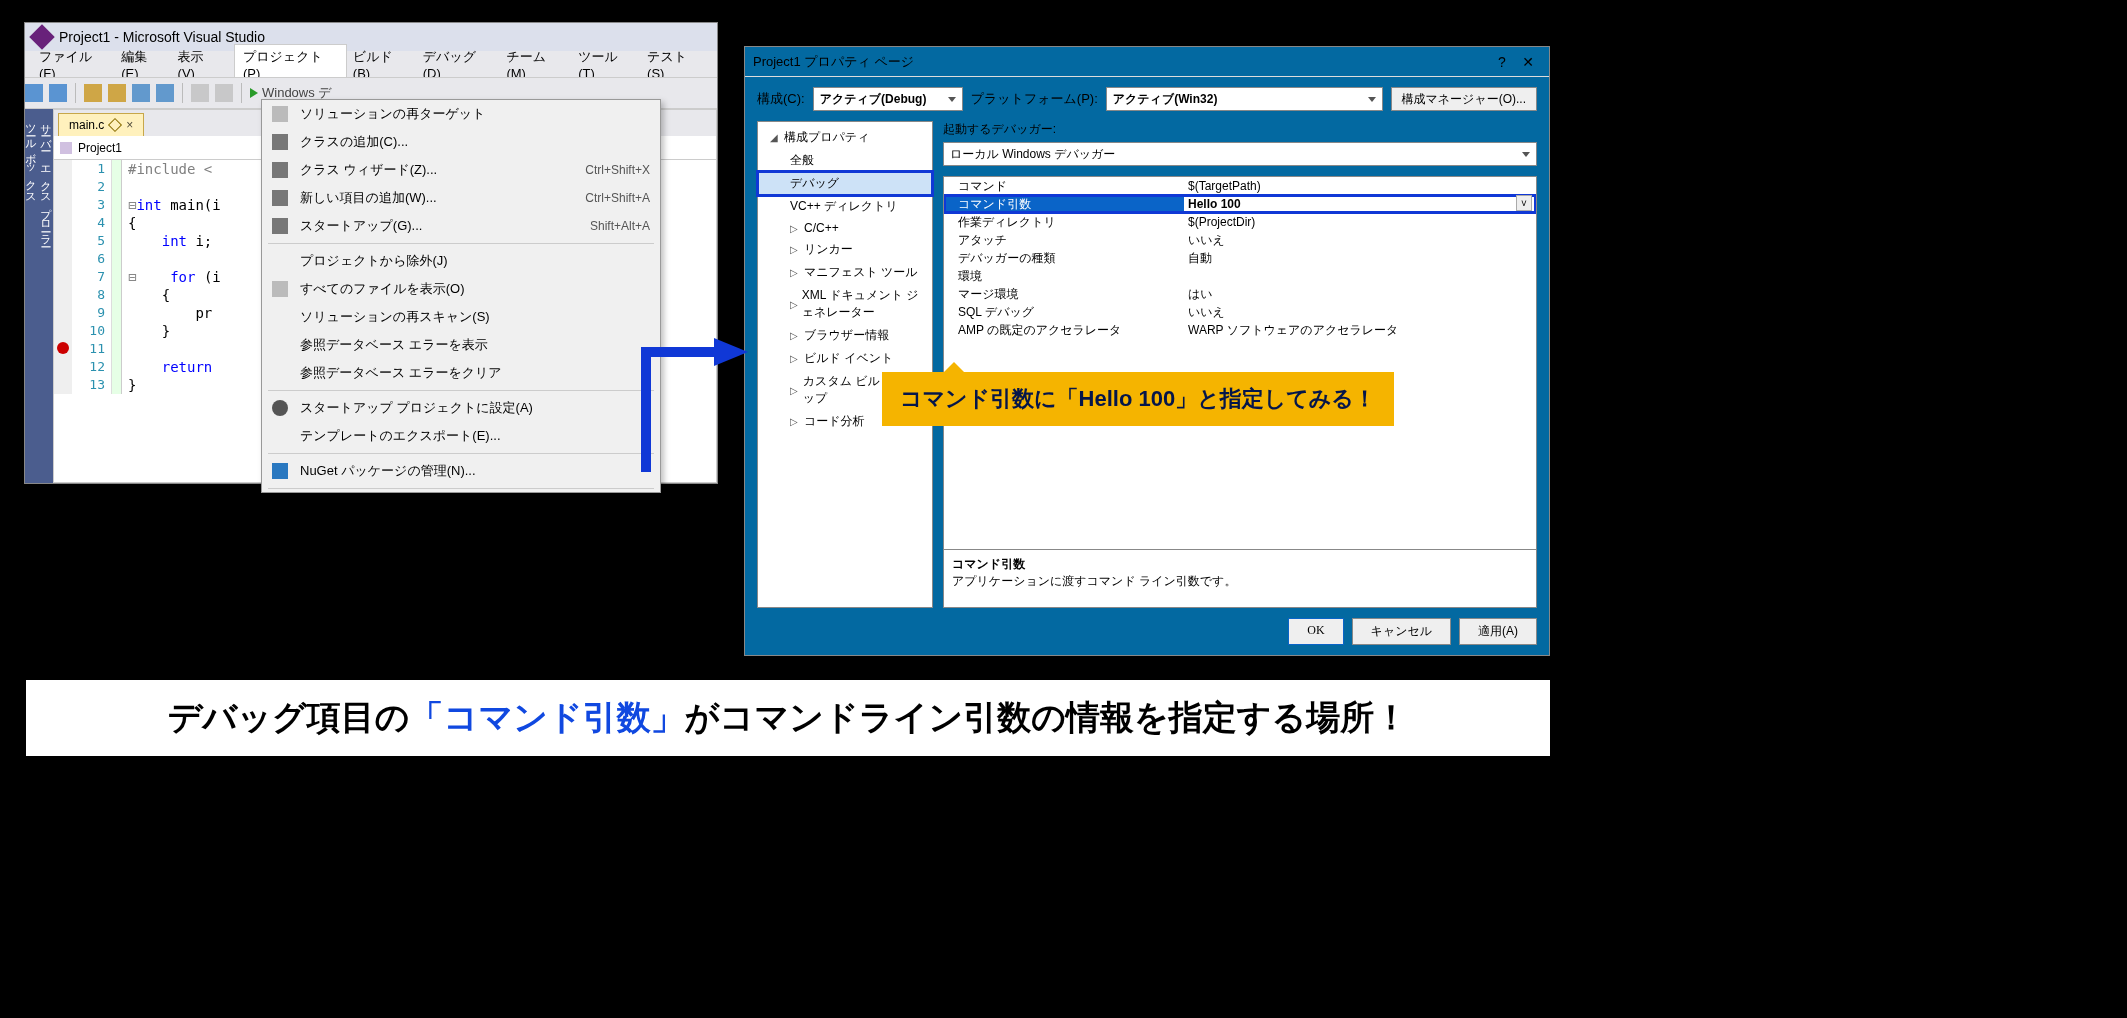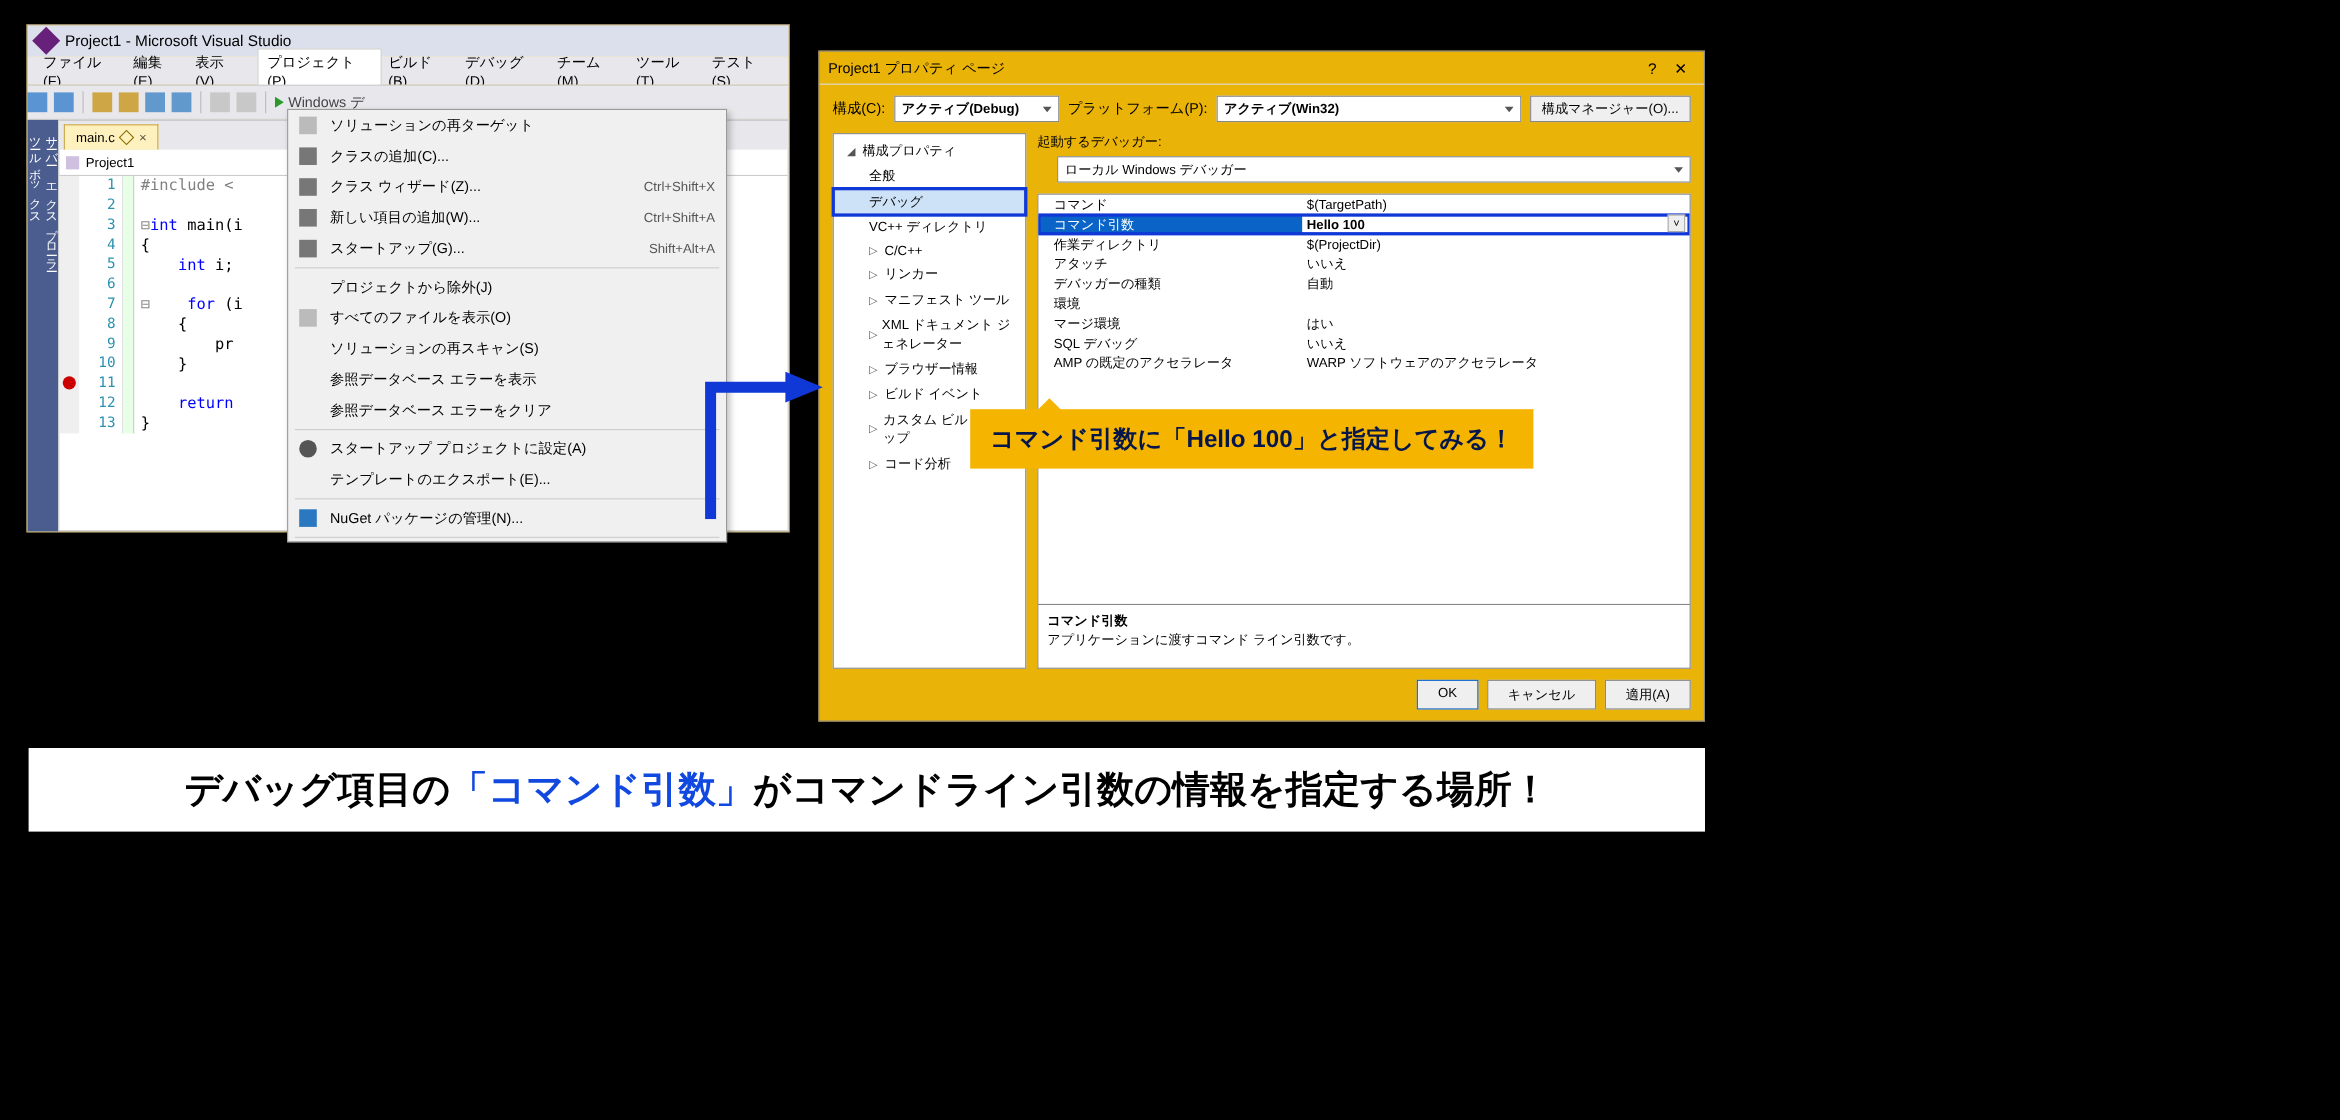--- a/index.html
+++ b/index.html
@@ -7,21 +7,21 @@
     background: #000;
     font-family: "Meiryo UI", "Segoe UI", sans-serif;
     font-size: 13px;
     color: #000;
     width: 2127px;
     height: 1018px;
     position: relative;
   }
   .window {
     position: absolute;
-    background: #eab308;
+    background: #0369a1;
     border: 1px solid #888;
     display: flex;
     flex-direction: column;
   }
   
   .vs-window { left: 24px; top: 22px; width: 694px; height: 462px; }
   .vs-titlebar {
     height: 28px; background: #dce0ec;
     display: flex; align-items: center; padding-left: 8px;
     font-size: 14px;
@@ -157,21 +157,21 @@
   .pp-tree .caret { font-size:10px; color:#555; width:10px; display:inline-block; }
   .pp-tree .sel {
     background:#cde2f7;
     outline:3px solid #1038d6; outline-offset:-1px;
   }
   .pp-right { flex:1; display:flex; flex-direction:column; }
   .pp-right .hdr { font-size:12px; margin-bottom:4px; }
   .pp-right .dd-wide {
     height:24px; border:1px solid #888; background:#fff;
     padding:0 20px 0 6px; display:flex; align-items:center; font-size:12px;
-    position:relative; margin-bottom:10px;margin-left:18px;
+    position:relative; margin-bottom:10px;
   }
   .pp-right .dd-wide::after {
     content:""; position:absolute; right:6px; top:9px;
     border-left:4px solid transparent; border-right:4px solid transparent;
     border-top:5px solid #555;
   }
   .pp-grid {
     border:1px solid #888; background:#fff; font-size:12px;
     flex:1; position:relative; overflow:hidden;
   }
@@ -191,21 +191,21 @@
     padding:6px 8px; font-size:12px; height:58px;
   }
   .pp-desc .dt { font-weight:bold; }
   .pp-buttons {
     display:flex; justify-content:flex-end; gap:8px;
     padding:10px 12px;
   }
   .pp-buttons .btn {
     border:1px solid #888; background:#efefef; padding:4px 18px; font-size:12px;
   }
-  .pp-buttons .btn.primary { border:1px solid #0a64c8; }
+  .pp-buttons .btn.primary { border:1px solid #0a64c8;font-family:Liberation Serif, serif; }
   
   .big-arrow {
     position:absolute; left:636px; top:332px; width:116px; height:140px;
     pointer-events:none;
   }
   .callout {
     position:absolute; left:882px; top:372px;
     background:#f5b400; color:#05164a;
     font-weight:bold; font-size:22px;
     padding:12px 18px;

